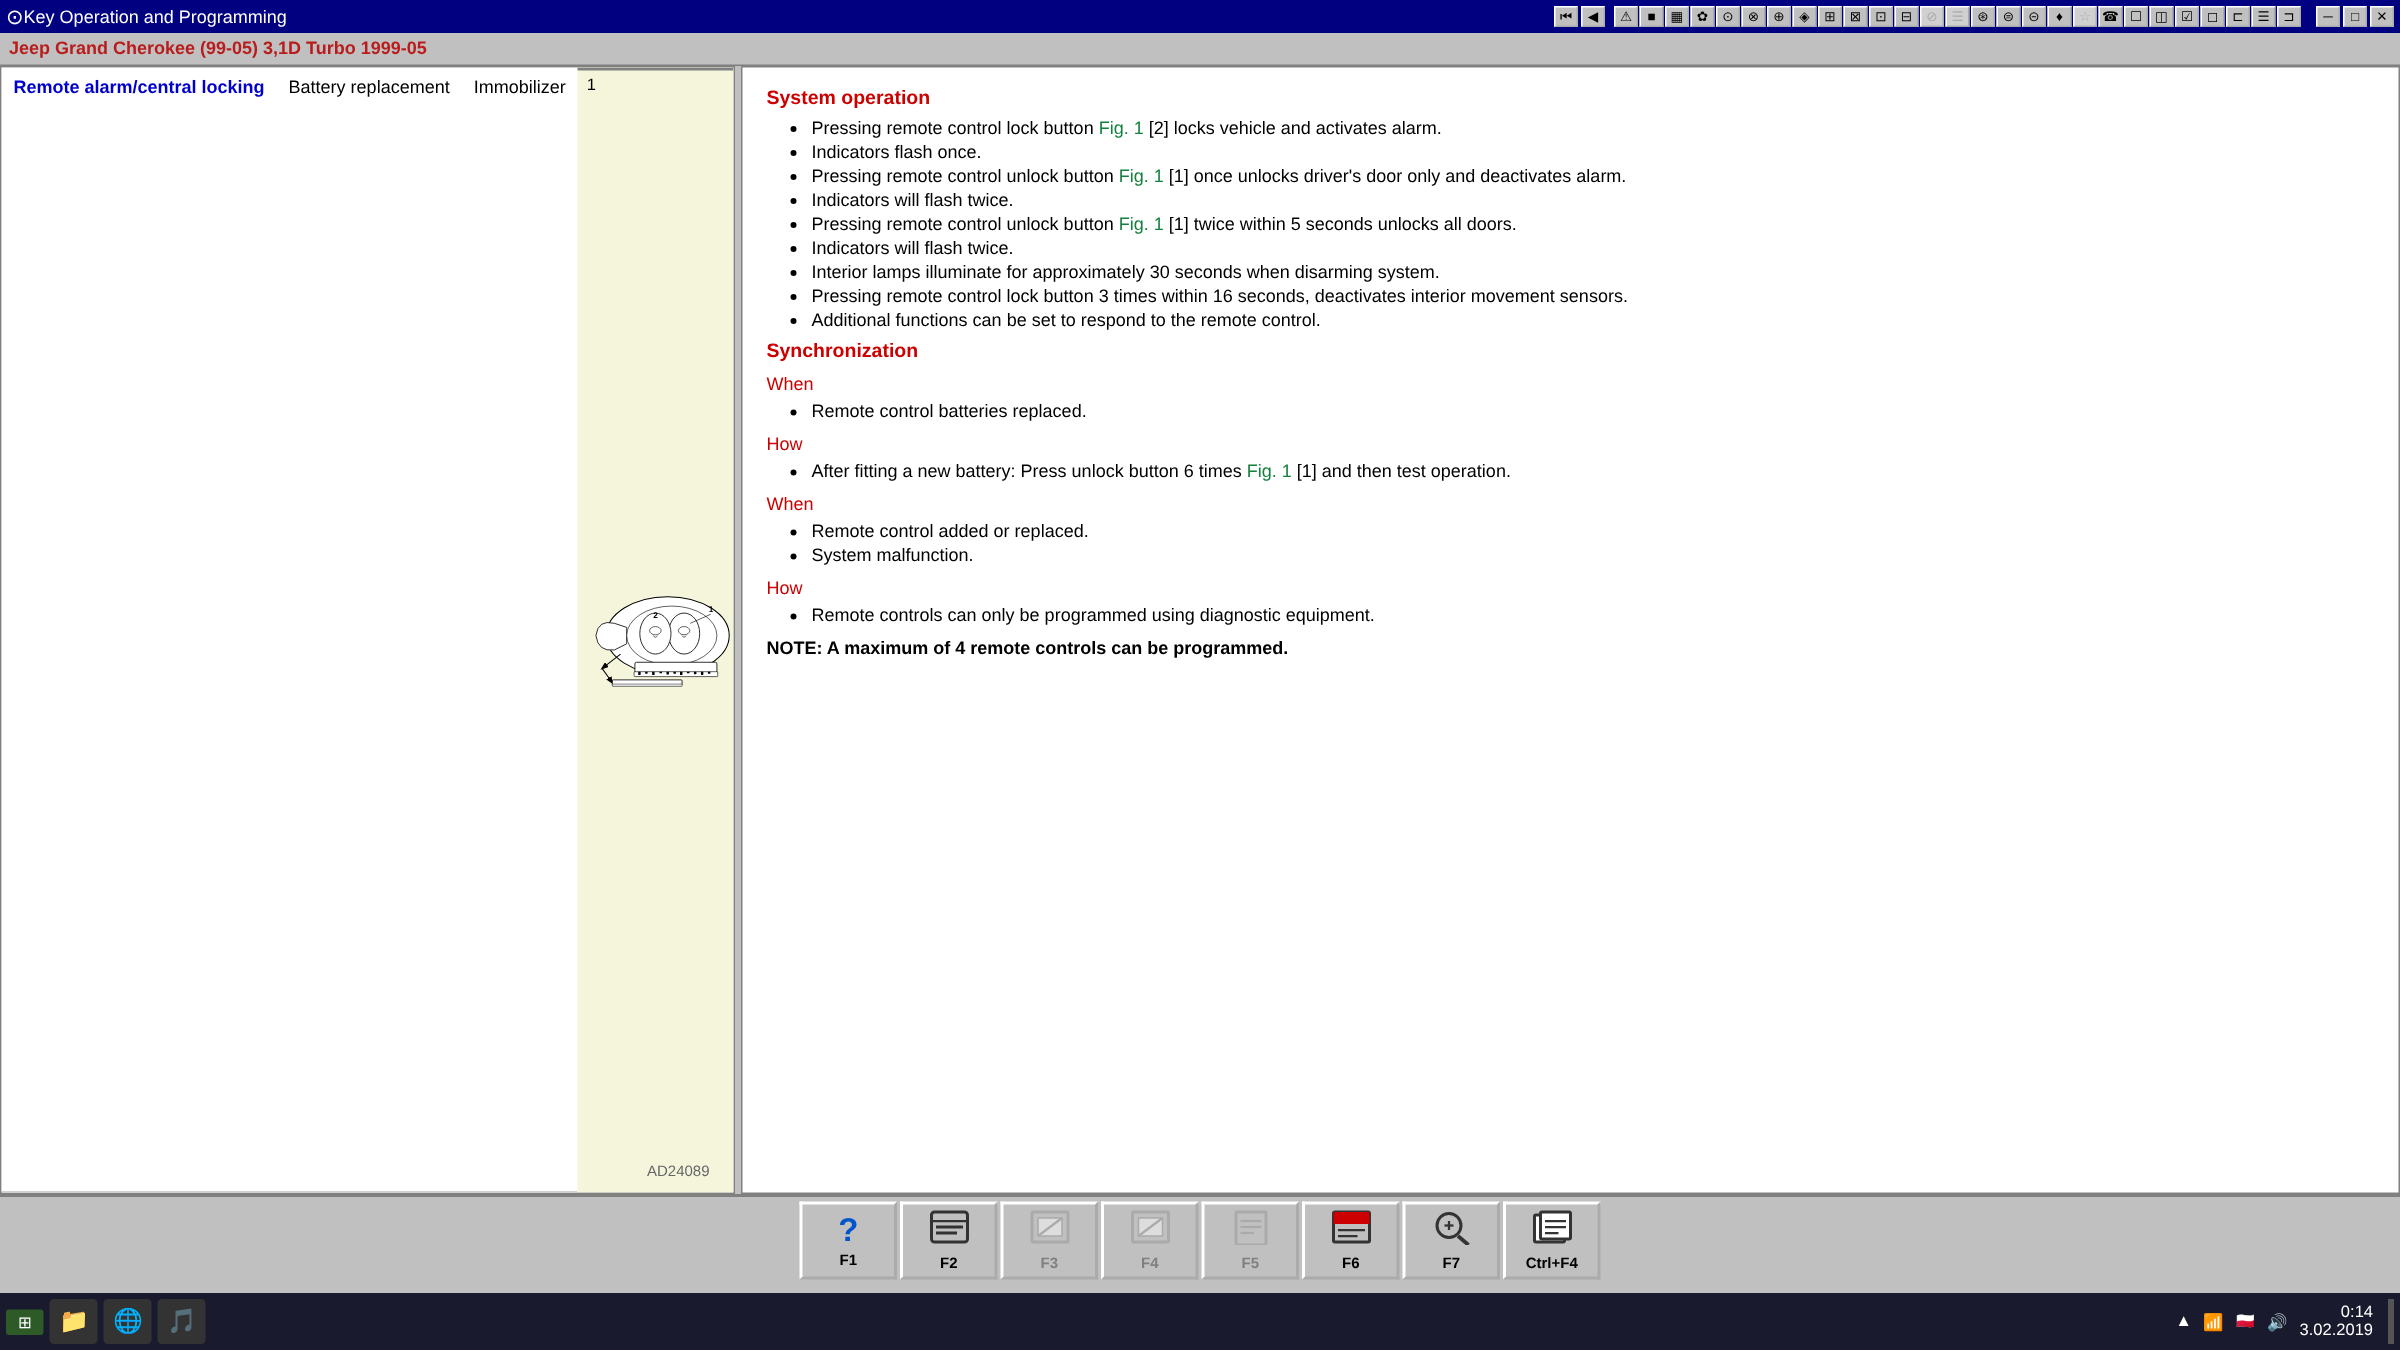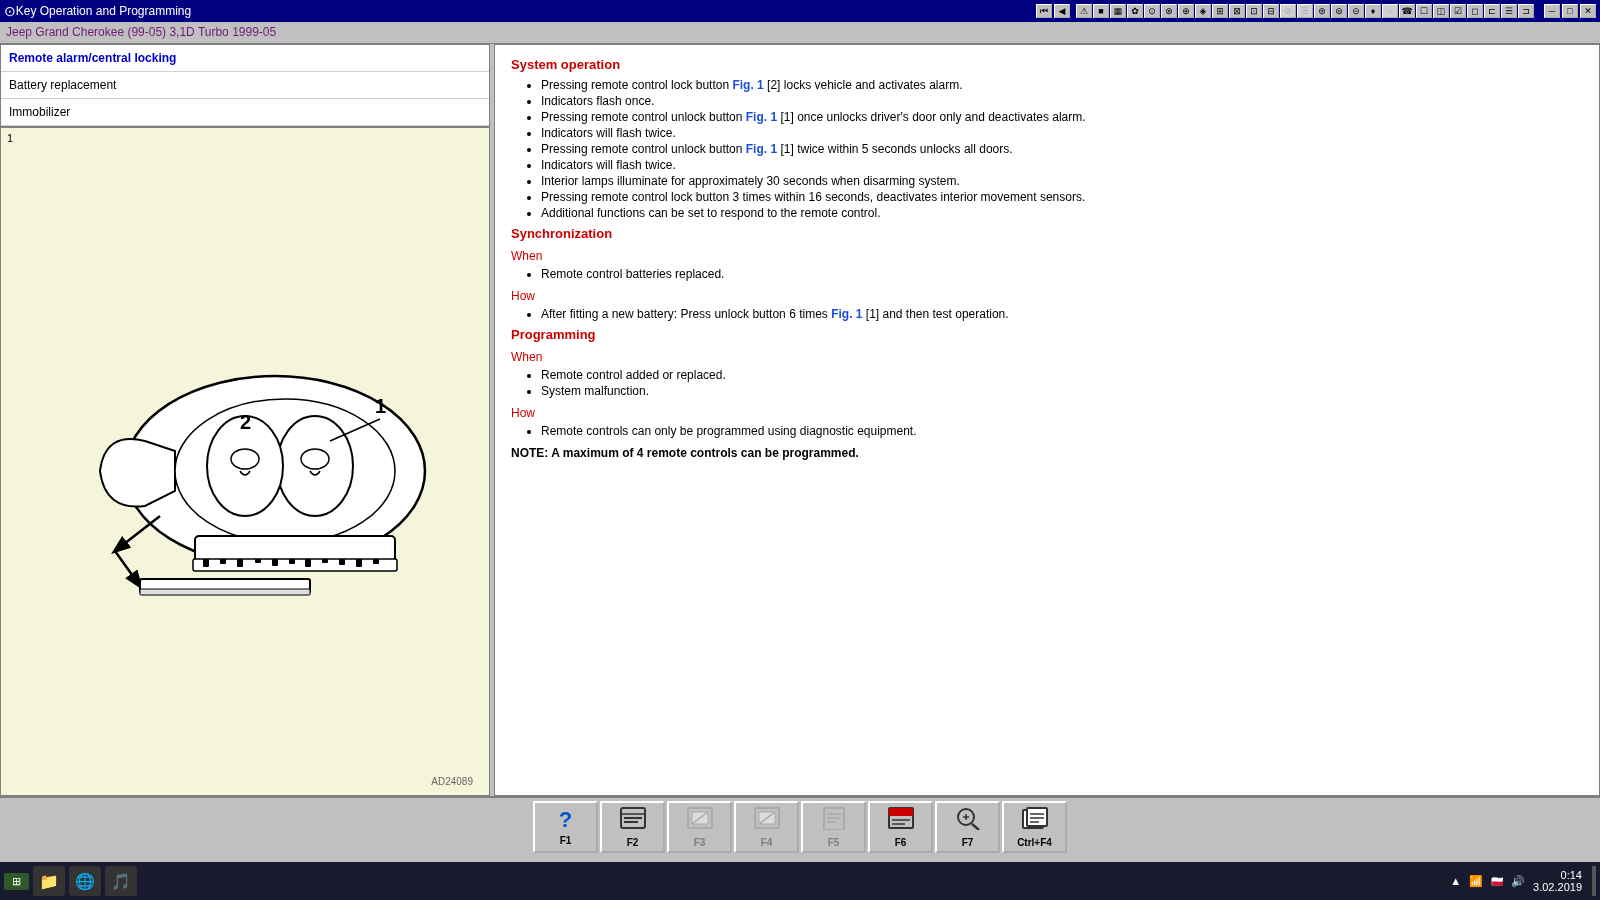--- a/index.html
+++ b/index.html
@@ -23,38 +23,38 @@
       font-size: 9px; display: flex; align-items: center; justify-content: center; cursor: pointer; color: black;
     }
 
     
     .vehicle-bar {
       background: #c0c0c0;
       padding: 2px 6px;
       border-bottom: 1px solid #808080;
       line-height: 1.4;
     }
-    .vehicle-bar .vehicle-name { color: #701a75; font-weight: normal; font-size: 12px; }
+    .vehicle-bar .vehicle-name { color: #b91c1c; font-weight: bold; font-size: 12px; }
     .vehicle-bar .engine-code { color: #cc0000; font-weight: bold; font-size: 12px; }
 
     
     .main-container {
       display: flex;
       height: calc(900px - 22px - 28px - 38px - 60px);
       background: #c0c0c0;
     }
 
     
     .left-panel {
       width: 490px;
       min-width: 490px;
       background: white;
       border: 1px solid #808080;
       display: flex;
-      flex-direction: column;
+      flex-direction: row;
       overflow: hidden;
     }
     .nav-item {
       padding: 6px 8px;
       border-bottom: 1px solid #d0d0d0;
       cursor: pointer;
       font-size: 12px;
       background: white;
     }
     .nav-item.active { color: #0000cc; font-weight: bold; }
@@ -84,21 +84,21 @@
       background: white;
       border: 1px solid #808080;
       overflow-y: auto;
       padding: 12px 16px;
     }
     .section-heading { color: #cc0000; font-weight: bold; font-size: 13px; margin-bottom: 6px; }
     .section-heading:first-child { margin-top: 0; }
     .sub-heading { color: #cc0000; font-size: 12px; margin-bottom: 4px; margin-top: 8px; }
     .bullet-list { list-style: disc; margin-left: 30px; margin-bottom: 6px; }
     .bullet-list li { font-size: 12px; margin-bottom: 2px; }
-    .fig-ref { color: #1d4ed8; font-weight: bold; }
+    .fig-ref { color: #15803d; font-weight: normal; }
     .note-text { font-size: 12px; font-weight: bold; margin-top: 8px; }
 
     
     .panel-divider {
       width: 4px;
       background: #c0c0c0;
       cursor: col-resize;
     }
 
     
@@ -298,21 +298,20 @@
     <div class="sub-heading">When</div>
     <ul class="bullet-list">
       <li>Remote control batteries replaced.</li>
     </ul>
 
     <div class="sub-heading">How</div>
     <ul class="bullet-list">
       <li>After fitting a new battery: Press unlock button 6 times <span class="fig-ref">Fig. 1</span> [1] and then test operation.</li>
     </ul>
 
-    <div class="section-heading">Programming</div>
 
     <div class="sub-heading">When</div>
     <ul class="bullet-list">
       <li>Remote control added or replaced.</li>
       <li>System malfunction.</li>
     </ul>
 
     <div class="sub-heading">How</div>
     <ul class="bullet-list">
       <li>Remote controls can only be programmed using diagnostic equipment.</li>

